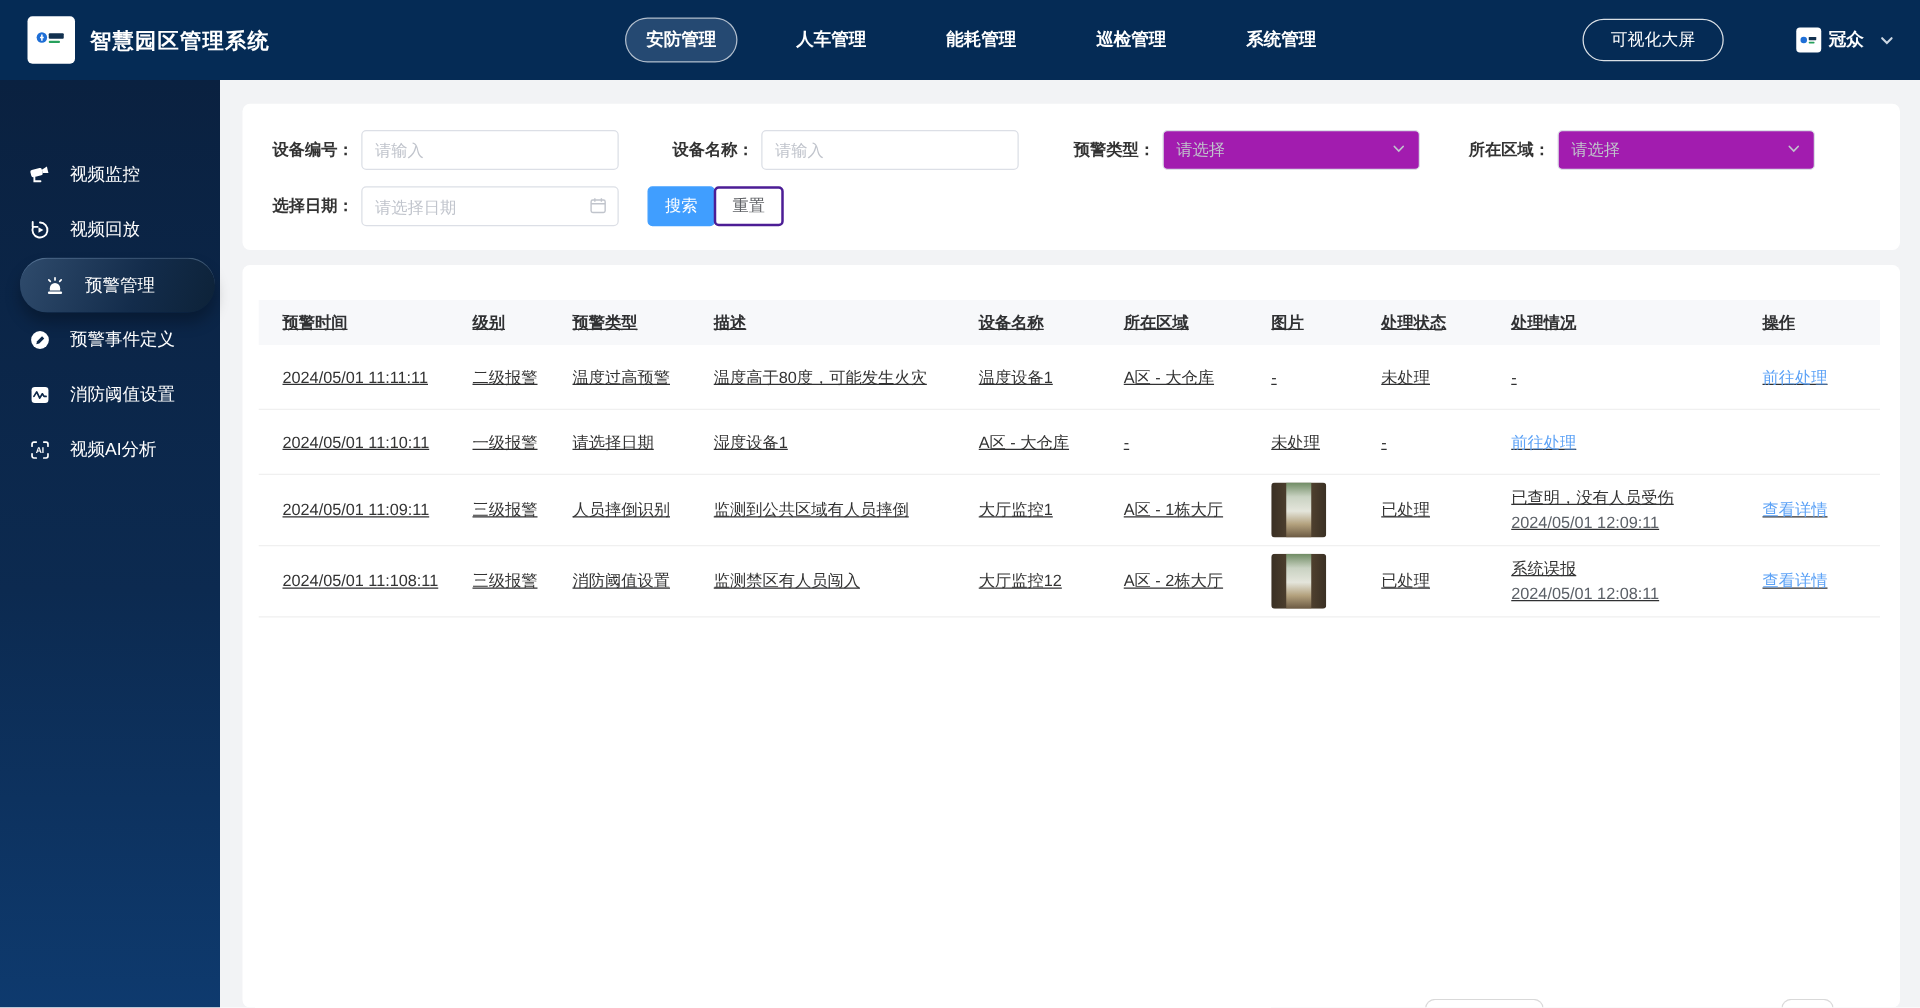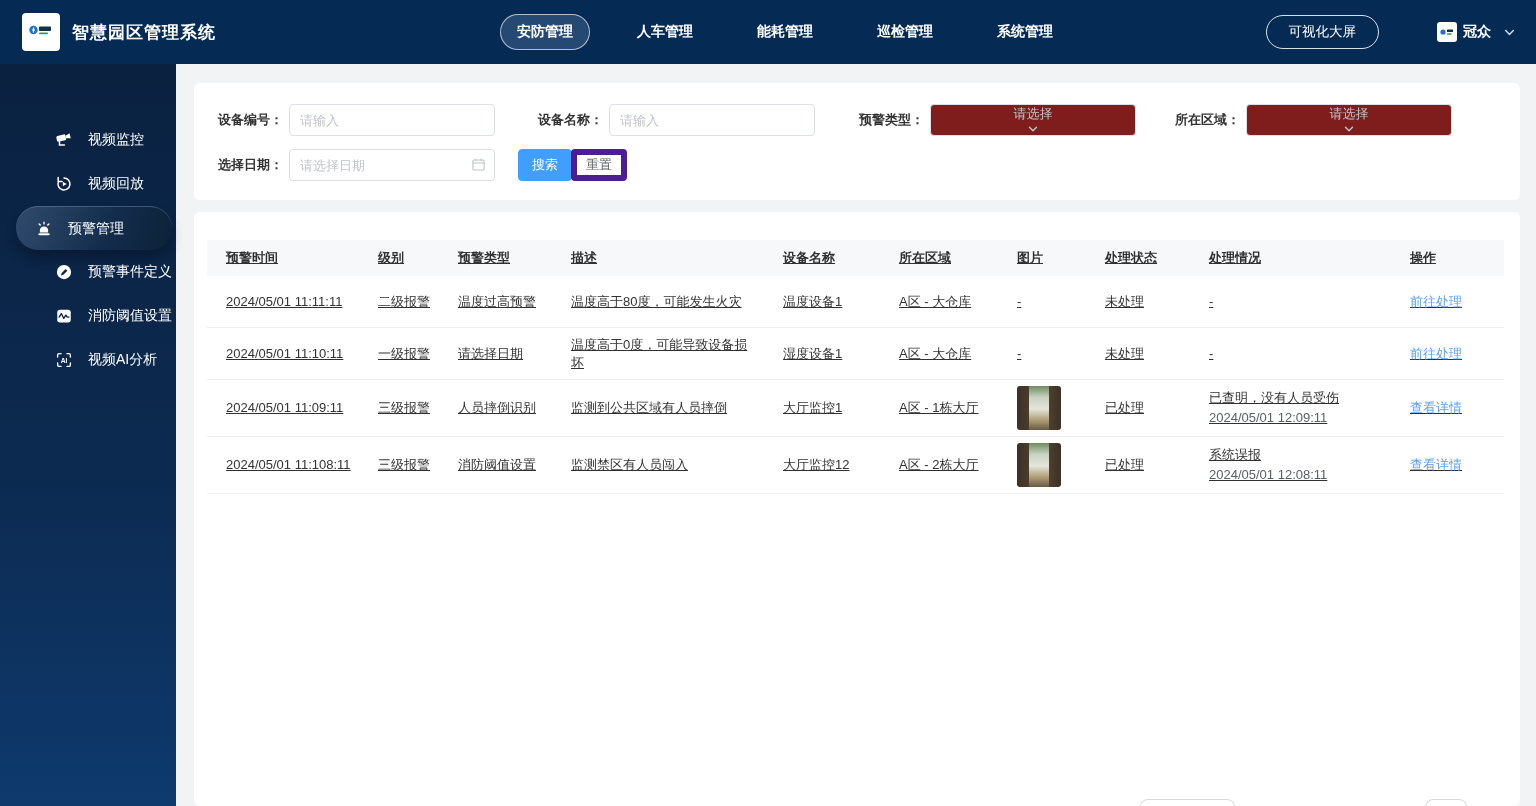--- a/index.html
+++ b/index.html
@@ -32,21 +32,21 @@
   .username { color:#fff; font-size:14px; font-weight:bold; margin-left:6px; }
   .nav-caret { margin-left:12px; display:flex; }
   
   .sidebar {
     position:absolute; left:0; top:64px; bottom:0; width:176px;
     background:linear-gradient(180deg,#0a2140 0%, #0c2a50 55%, #0e3a6e 100%);
     padding-top:54px; z-index:5;
   }
   .side-item {
     height:44px; display:flex; align-items:center; gap:14px;
-    color:#fff; font-size:14px; padding-left:54px; cursor:pointer; white-space:nowrap;
+    color:#fff; font-size:14px; padding-left:22px; cursor:pointer; white-space:nowrap;
   }
   .side-item.active {
     margin:0 4px 0 16px; padding-left:18px; border-radius:999px;
     background:linear-gradient(110deg,#2f4b6c 0%, #132c4b 60%, #0d2238 100%);
     border-top:1px solid rgba(150,180,215,.35);
     box-shadow:0 8px 12px rgba(0,0,0,.28);
   }
   .side-icon { width:20px; height:20px; display:flex; align-items:center; justify-content:center; flex:0 0 auto; }
   
   .main { position:absolute; left:176px; top:64px; right:0; bottom:0; padding:19px 16px 0 18px; }
@@ -57,28 +57,28 @@
   .fgroup { position:absolute; display:flex; align-items:center; }
   .flabel { font-size:13px; font-weight:600; color:#333; margin-right:6px; white-space:nowrap; }
   .finput {
     width:206px; height:32px; border:1px solid #dcdfe6; border-radius:4px;
     padding:0 10px; font-size:13px; color:#333; font-family:inherit; outline:none; background:#fff;
   }
   .finput::placeholder { color:#c0c4cc; }
   .fselect {
     width:206px; height:32px; border:1px solid #dcdfe6; border-radius:4px;
     padding:0 10px; font-size:13px; display:flex; align-items:center; justify-content:space-between;
-    color:#c0c4cc; background:#7f1d1d; cursor:pointer;flex-direction:column;
+    color:#c0c4cc; background:#a21caf; cursor:pointer;
   }
   .fdate { position:relative; width:206px; }
   .fdate .finput { width:206px; padding-right:16px; }
   .fdate .cal-icon { position:absolute; right:9px; top:8px; pointer-events:none; display:flex; }
   .btn { height:32px; border-radius:4px; font-size:13px; font-family:inherit; cursor:pointer; position:absolute; }
   .btn-primary { background:#409eff; border:1px solid #409eff; color:#fff; width:54px; left:312px; top:66px;margin-left:12px; }
-  .btn-plain { background:#fff; border:6px solid #4c1d95; color:#606266; width:56px; left:377px; top:66px; }
+  .btn-plain { background:#fff; border:2px solid #4c1d95; color:#606266; width:56px; left:377px; top:66px; }
   
   .tgrid {
     display:grid;
     grid-template-columns:152px 80px 113px 212px 116px 118px 88px 104px 201px 1fr;
     align-items:center;
   }
   .thead { margin:28px 16px 0 13px; background:#f7f8fa; height:36px; }
   .th { font-size:13px; font-weight:600; color:#303133; padding-left:19px; white-space:nowrap; }
   .tbody { margin:0 16px 0 13px; }
   .trow { min-height:52px; border-bottom:1px solid #f0f0f0; }
@@ -297,21 +297,20 @@
     </div>
     <div class="td">
       <a class="link">前往处理</a>
     </div>
   </div>
 
   <div class="tgrid trow">
     <div class="td">2024/05/01 11:10:11</div>
     <div class="td">一级报警</div>
     <div class="td">请选择日期</div>
-    <div class="td">温度高于0度，可能导致设备损坏</div>
     <div class="td">湿度设备1</div>
     <div class="td">A区 - 大仓库</div>
     <div class="td">
       
       <span class="dash">-</span>
     </div>
     <div class="td">未处理</div>
     <div class="td">
       <div>-</div>
 

